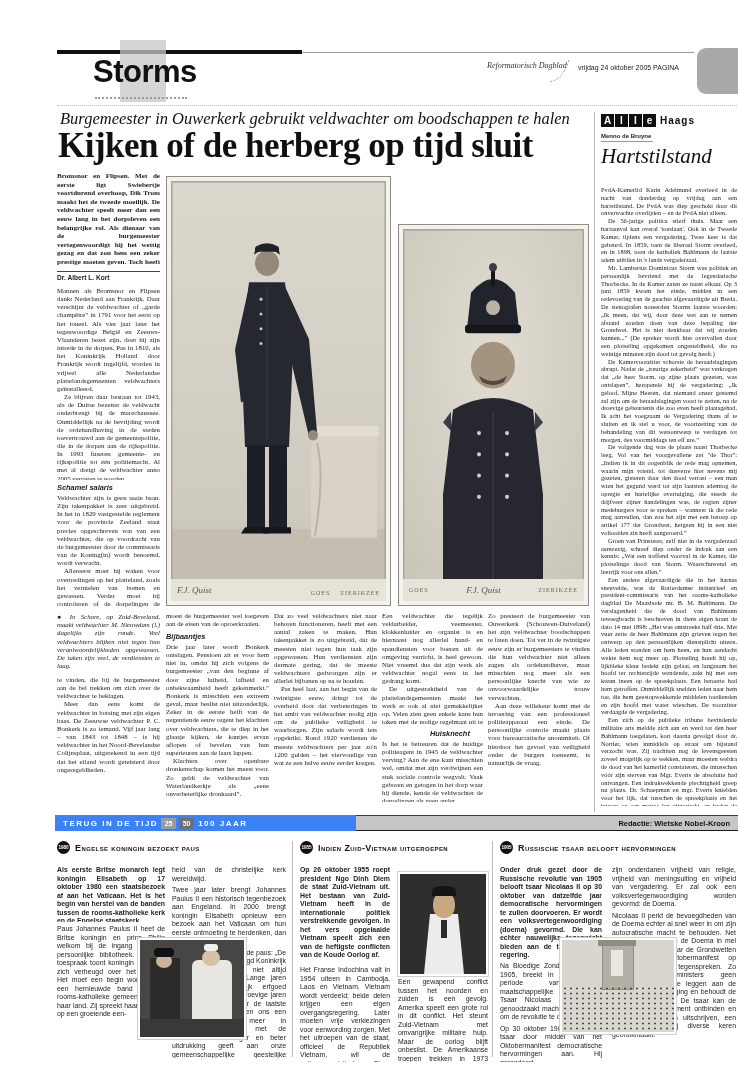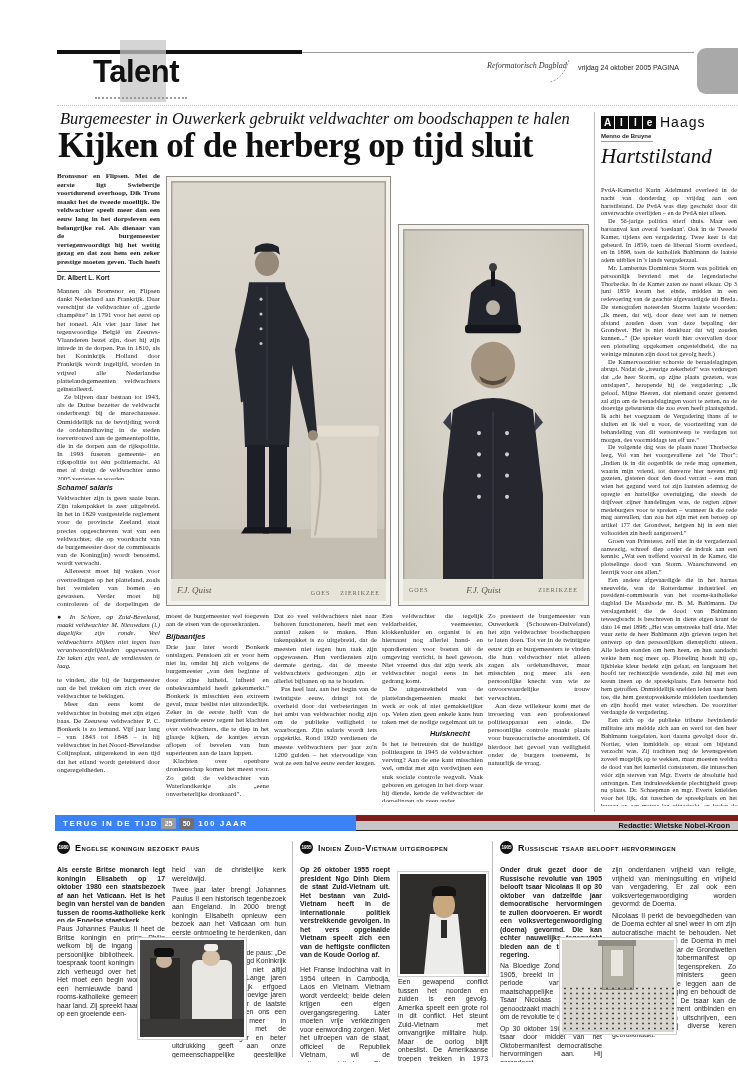--- a/index.html
+++ b/index.html
@@ -39,29 +39,29 @@
               display:flex;align-items:center;justify-content:space-between;padding:0 6px;}
   .sig{font-style:italic;font-size:9px;color:#5c554a;font-family:"Liberation Serif",serif;}
   .place{font-size:6px;letter-spacing:1px;color:#6b6257;font-family:"Liberation Serif",serif;}
 
   .caption{font-style:italic;font-size:6.8px;line-height:8.2px;text-align:justify;overflow:hidden;}
   .fotocredit{display:block;text-align:right;font-style:normal;font-size:5.5px;color:#777;}
 
   
   .tile{width:13px;height:13px;background:#0d0d0d;color:#fff;display:inline-flex;align-items:center;
         justify-content:center;font-family:"Liberation Sans",sans-serif;font-weight:bold;font-size:10px;margin-right:1px;}
-  .haags{font-family:"Liberation Sans",sans-serif;font-weight:normal;font-size:14px;letter-spacing:1px;color:#0d0d0d;}
+  .haags{font-family:"Liberation Sans",sans-serif;font-weight:bold;font-size:10px;letter-spacing:1px;color:#0d0d0d;}
   .rc-author{font-family:"Liberation Sans",sans-serif;font-weight:bold;font-size:6px;color:#222;
              border-bottom:0.5px solid #999;padding-bottom:2px;}
   .rc-title{font-style:italic;font-size:21px;color:#101010;}
 
   
   .retro-bar-black{background:#3b82f6;color:#fff;display:flex;align-items:center;
                    font-family:"Liberation Sans",sans-serif;font-weight:bold;font-size:8px;letter-spacing:1.5px;}
-  .retro-bar-grey{background:#c6c6c6;border-top:6px solid #7f1d1d;border-bottom:1px solid #1a1a1a;
+  .retro-bar-grey{background:#c6c6c6;border-top:1px solid #7f1d1d;border-bottom:1px solid #1a1a1a;
                   display:flex;align-items:center;justify-content:flex-end;
                   font-family:"Liberation Sans",sans-serif;font-weight:bold;font-size:7.5px;color:#111;box-sizing:border-box;}
   .yrbox{display:inline-flex;align-items:center;justify-content:center;width:15px;height:11px;
          margin-left:3px;font-size:7px;letter-spacing:0;}
   .retro-head{display:flex;align-items:center;gap:5px;}
   .badge{width:13px;height:13px;border-radius:50%;background:#0f0f0f;color:#fff;display:flex;align-items:center;
          justify-content:center;font-family:"Liberation Sans",sans-serif;font-weight:bold;font-size:4.6px;}
   .retro-title{font-family:"Liberation Sans",sans-serif;font-weight:bold;font-size:9px;
                font-variant:small-caps;letter-spacing:0.4px;color:#151515;white-space:nowrap;}
   .vrule{width:1px;background:#bbb;}
@@ -71,21 +71,21 @@
   .dots{border-top:2px dotted #9a9a9a;}
 </style>
 </head>
 <body>
 
 <div class="page">
 
   <div class="abs" style="left:57px;top:50px;width:245px;height:4px;background:#111;"></div>
   <div class="abs" style="left:302px;top:52px;width:392px;height:1px;background:#999;"></div>
   <div class="abs ribbon" style="left:120px;top:40px;width:46px;height:62px;"></div>
-  <div class="abs talent" style="left:93px;top:54px;">Talent</div>
+  <div class="abs talent" style="left:93px;top:54px;">Storms</div>
   <div class="abs dots" style="left:95px;top:97px;width:92px;"></div>
 
   <div class="abs rd-logo" style="left:487px;top:61px;">Reformatorisch Dagblad</div>
   <svg class="abs" style="left:545px;top:58px;" width="28" height="26" viewBox="0 0 28 26">
     <path d="M24,2 C20,16 12,23 4,24" stroke="#888" stroke-width="0.8" fill="none" stroke-dasharray="2 1.5"></path>
   </svg>
   <div class="abs datetxt" style="left:578px;top:64px;">vrijdag 24 oktober 2005 PAGINA</div>
   <div class="abs pagetab" style="left:697px;top:48px;width:40px;height:46px;">17</div>
 
   <div class="abs" style="left:57px;top:105px;width:680px;border-top:1px dotted #c2c2c2;"></div>

